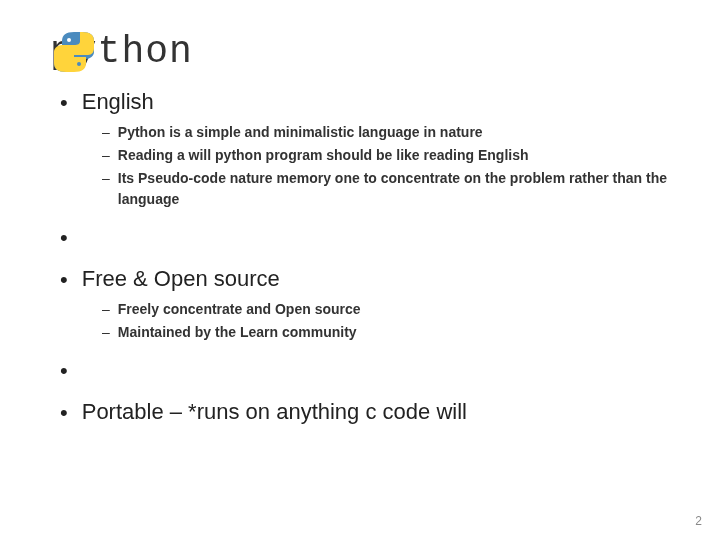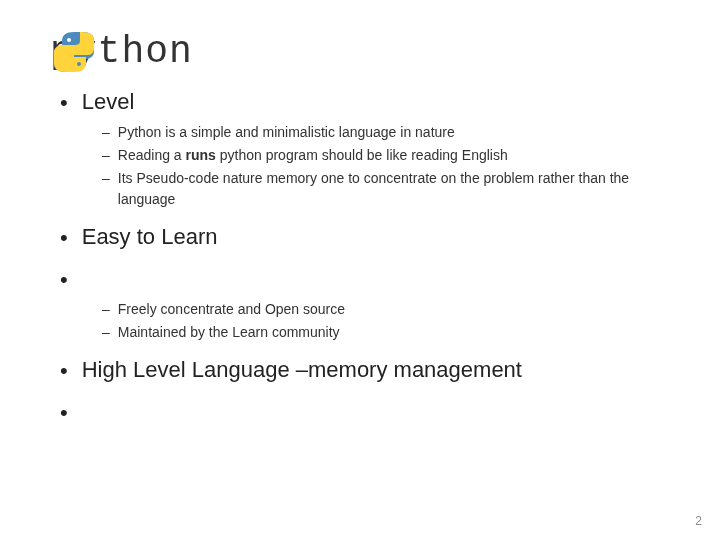--- a/index.html
+++ b/index.html
@@ -86,20 +86,21 @@
     }
 
     .sub-bullet .dash {
       margin-right: 8px;
       font-size: 14px;
       flex-shrink: 0;
     }
 
     .sub-bullet-text {
       flex: 1;
+      font-weight: bold;
     }
 
     .page-number {
       position: absolute;
       bottom: 12px;
       right: 18px;
       font-size: 12px;
       color: #888;
     }
 
@@ -127,65 +128,65 @@
     </svg>
 
     <h1 class="title">python</h1>
   </div>
 
   <div class="content" id="content-area">
 
   <div class="bullet-item">
         <div class="bullet-main">
           <span class="bullet-dot">•</span>
-          <span>Level</span>
+          <span>English</span>
         </div>
         <div class="sub-bullets">
           <div class="sub-bullet">
             <span class="dash">–</span>
             <span class="sub-bullet-text">Python is a simple and minimalistic language in nature</span>
           </div>
           <div class="sub-bullet">
             <span class="dash">–</span>
-            <span class="sub-bullet-text">Reading a <strong>runs</strong> python program should be like reading English</span>
+            <span class="sub-bullet-text">Reading a <strong>will</strong> python program should be like reading English</span>
           </div>
           <div class="sub-bullet">
             <span class="dash">–</span>
             <span class="sub-bullet-text">Its Pseudo-code nature memory one to concentrate on the problem rather than the language</span>
           </div>
         </div>
       </div>
       <div class="bullet-item">
         <div class="bullet-main">
           <span class="bullet-dot">•</span>
-          <span>Easy to Learn</span>
         </div>
       </div>
       <div class="bullet-item">
         <div class="bullet-main">
           <span class="bullet-dot">•</span>
+          <span>Free &amp; Open source</span>
         </div>
         <div class="sub-bullets">
           <div class="sub-bullet">
             <span class="dash">–</span>
             <span class="sub-bullet-text">Freely concentrate and Open source</span>
           </div>
           <div class="sub-bullet">
             <span class="dash">–</span>
             <span class="sub-bullet-text">Maintained by the Learn community</span>
           </div>
         </div>
       </div>
       <div class="bullet-item">
         <div class="bullet-main">
           <span class="bullet-dot">•</span>
-          <span>High Level Language –memory management</span>
         </div>
       </div>
       <div class="bullet-item">
         <div class="bullet-main">
           <span class="bullet-dot">•</span>
+          <span>Portable – *runs on anything c code will</span>
         </div>
       </div>
     </div>
 
   <div class="page-number">2</div>
 </div>
 
 </body></html>

